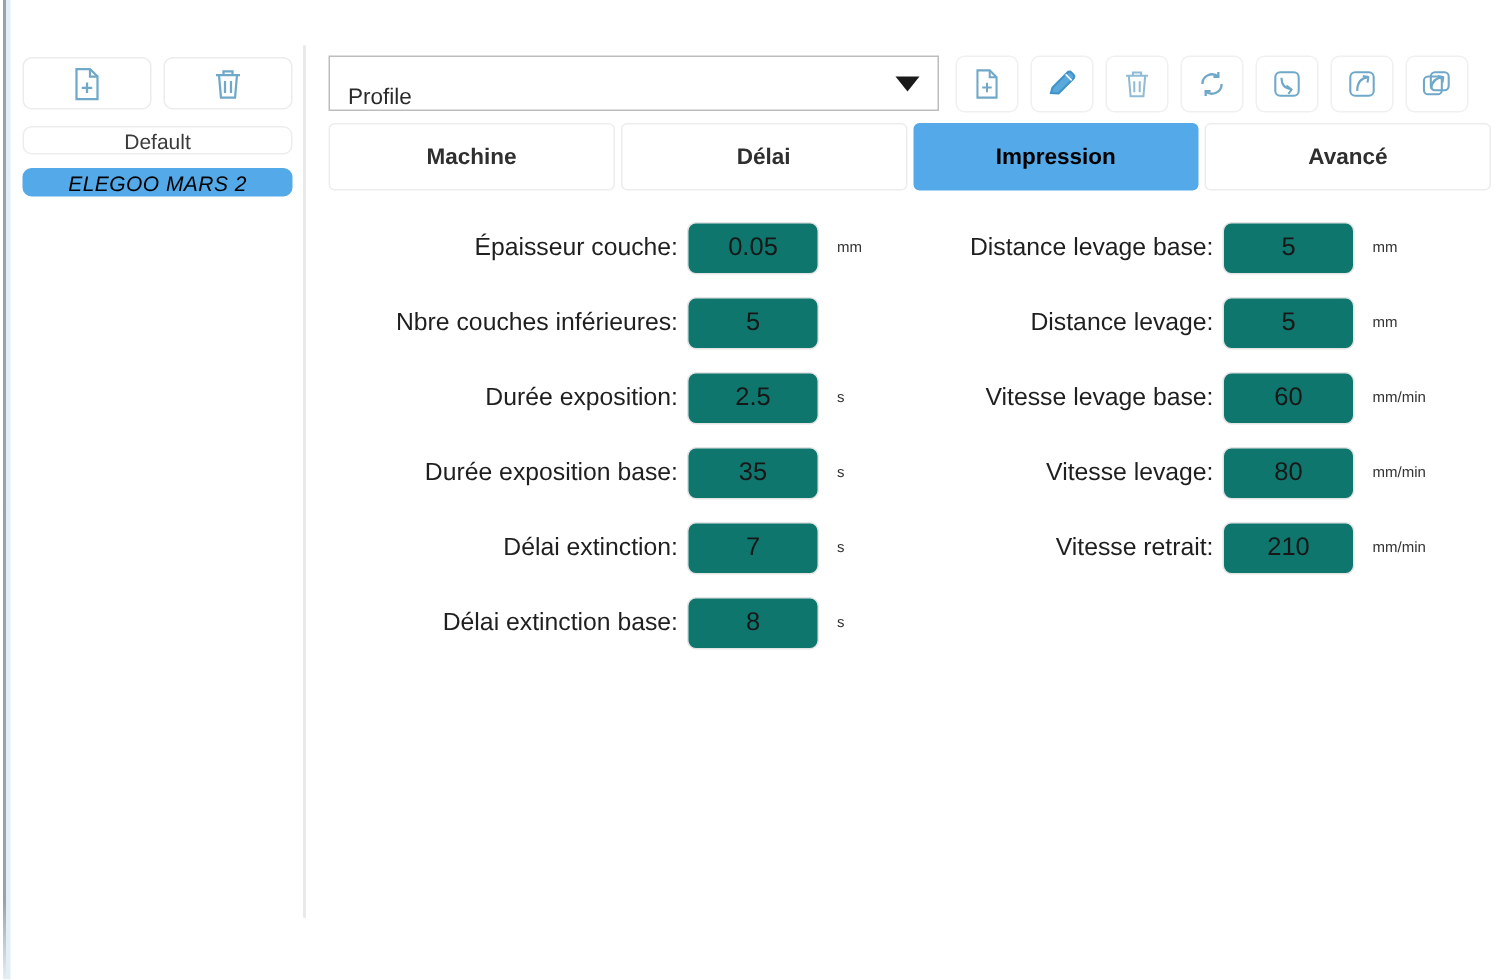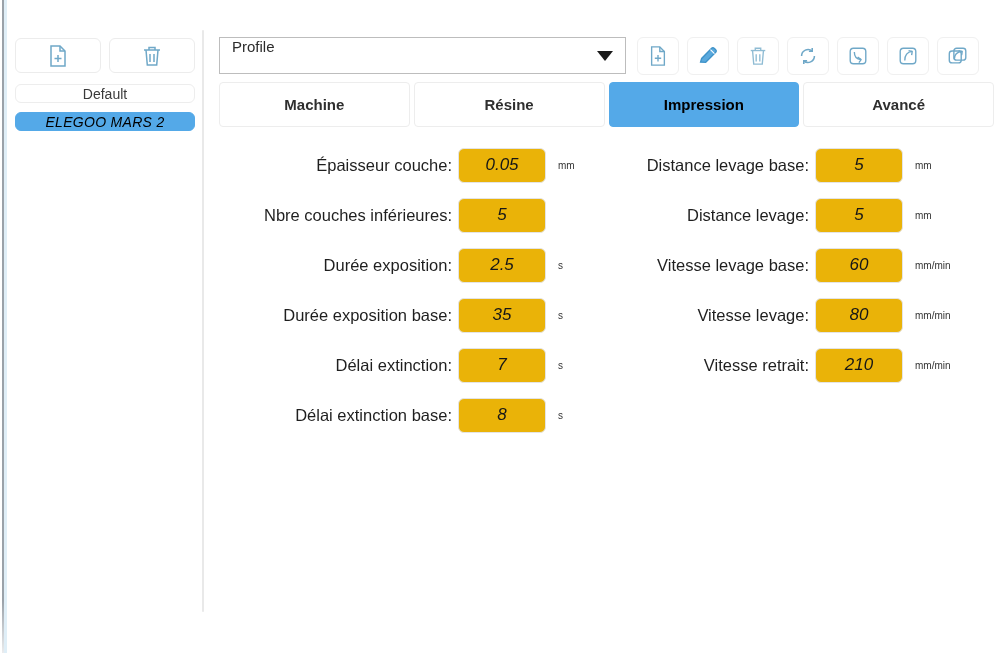--- a/index.html
+++ b/index.html
@@ -124,21 +124,21 @@
     align-items: center;
   }
 
   .profile-select {
     width: 407px;
     height: 37px;
     background: #ffffff;
     border: 1px solid #bdbdbd;
     border-radius: 0;
     display: flex;
-    align-items: flex-start;
+    align-items: flex-end;
     padding: 0 12px;
     position: relative;
   }
   .profile-select .sel-value {
     font-size: 15px;
     color: #2b2b2b;
   }
   .caret {
     position: absolute;
     right: 12px;
@@ -224,29 +224,28 @@
     text-align: right;
     white-space: nowrap;
   }
   .col-left  .f-label { width: 228px; }
   .col-right .f-label { width: 205px; }
 
   .f-input {
     width: 88px;
     height: 35px;
     margin-left: 6px;
-    background: #eab308;
+    background: #0f766e;
     border: 1px solid #e4e4e4;
     border-radius: 6px;
     display: flex;
     align-items: center;
     justify-content: center;
     font-size: 17px;
     color: #171717;
-    font-style: italic;
   }
 
   .f-unit {
     margin-left: 12px;
     font-size: 10px;
     color: #333333;
     white-space: nowrap;
   }
 </style>
 </head>
@@ -376,21 +375,21 @@
         </div>
 
       </div>
     </div>
 
     <div class="tabs">
       <div class="tab">
         <span>Machine</span>
       </div>
       <div class="tab">
-        <span>Résine</span>
+        <span>Délai</span>
       </div>
       <div class="tab active">
         <span>Impression</span>
       </div>
       <div class="tab">
         <span>Avancé</span>
       </div>
     </div>
 
     <div class="form-area">

